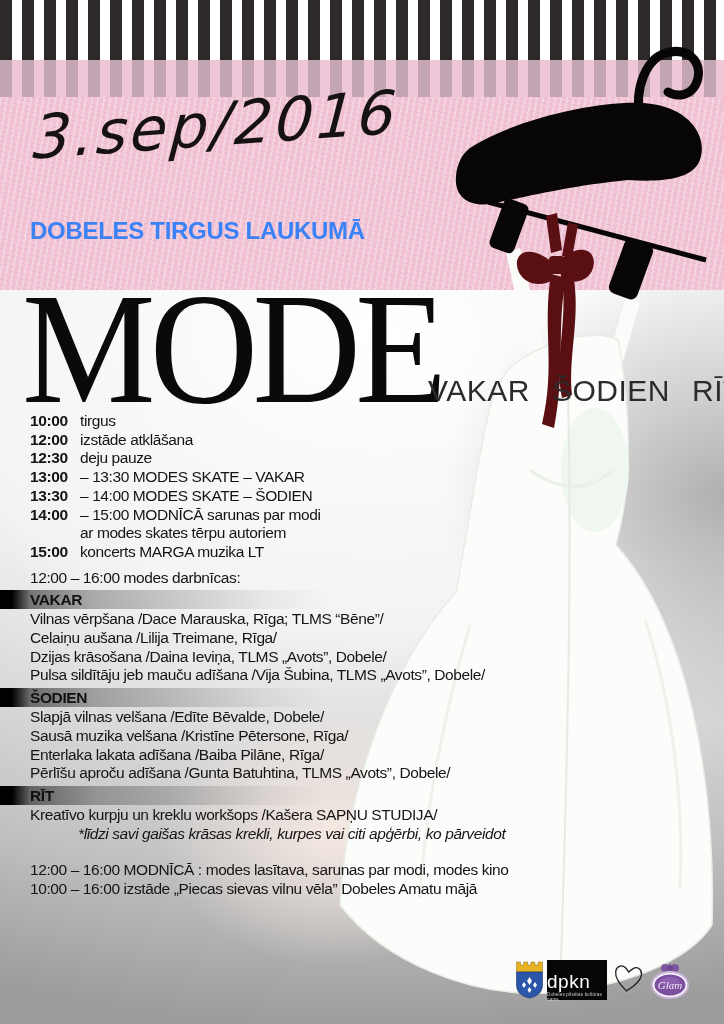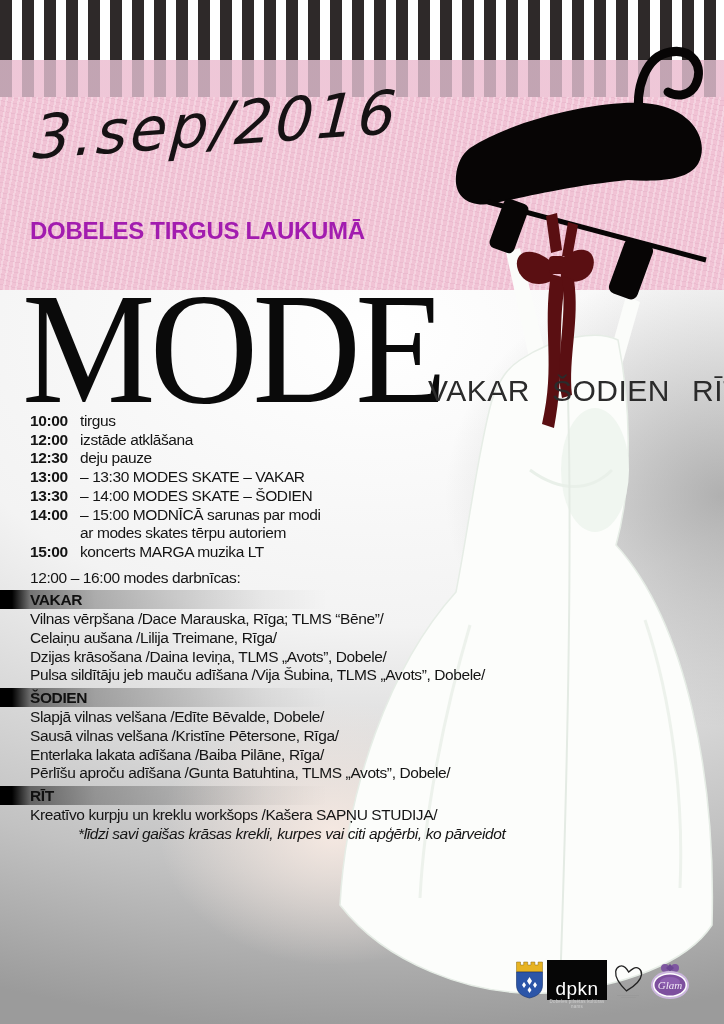--- a/index.html
+++ b/index.html
@@ -24,41 +24,41 @@
       radial-gradient(ellipse 55% 45% at 100% 28%,rgba(120,120,120,.55),rgba(120,120,120,0) 70%),
       radial-gradient(ellipse 40% 30% at 46% 74%,rgba(250,236,228,.9),rgba(250,236,228,0) 60%),
       radial-gradient(ellipse 150% 95% at 52% 6%,#ffffff 0%,#f3f3f3 42%,#c2c2c2 78%,#9b9b9b 100%);}
   
   .art{position:absolute;top:0;left:0;pointer-events:none;}
   
   .date{position:absolute;left:36px;top:102px;font-size:60px;font-style:italic;
     font-family:"DejaVu Sans",sans-serif;color:#161214;letter-spacing:3px;
     transform:rotate(-4deg) skewX(-8deg);transform-origin:left top;}
   .loc{position:absolute;left:30px;top:216px;line-height:30px;font-weight:bold;font-size:24px;letter-spacing:-.3px;}
-  .loc-1{color:#a21caf;}
+  .loc-1{color:#3b82f6;}
   .loc-2{color:#4d474b;}
   .mode{position:absolute;left:22px;top:270px;font-family:"Liberation Serif","DejaVu Serif",serif;
     font-size:158px;line-height:1;letter-spacing:-6px;color:#0a0a0a;
     transform:scaleX(.95);transform-origin:left top;}
   .subtitle{position:absolute;left:428px;top:374px;display:flex;gap:22px;
     font-size:30px;color:#2b2b2b;letter-spacing:.5px;}
   .content{position:absolute;left:30px;top:412px;width:520px;
     font-size:15.5px;line-height:18.7px;letter-spacing:-.4px;color:#141414;}
   .row{white-space:nowrap;}
   .t{display:inline-block;width:50px;font-weight:bold;}
   .workshops{margin-top:7px;white-space:nowrap;}
   .sec-bar{height:19px;margin:3px 0 1px -30px;padding:1px 0 0 30px;width:330px;box-sizing:border-box;
     background:linear-gradient(90deg,#000 0,#000 12px,rgba(0,0,0,.5) 30px,rgba(0,0,0,.28) 95px,
       rgba(0,0,0,.16) 185px,rgba(0,0,0,.05) 265px,rgba(0,0,0,0) 328px);
     font-weight:bold;color:#101010;font-size:15.5px;}
   .note{font-style:italic;margin-left:48px;}
   .footer{margin-top:18px;}
   
   .logos{position:absolute;left:516px;top:960px;display:flex;align-items:center;gap:4px;}
-  .dpkn{width:60px;height:40px;background:#060606;color:#fff;text-align:center;box-sizing:border-box;padding-top:19px;}
+  .dpkn{width:60px;height:40px;background:#060606;color:#fff;text-align:left;box-sizing:border-box;padding-top:12px;}
   .dpkn .big{font-size:19px;letter-spacing:.5px;line-height:20px;display:block;}
   .dpkn .small{font-size:4.5px;color:#cfcfcf;display:block;letter-spacing:.2px;}
   .heart-wrap{display:flex;flex-direction:column;align-items:center;}
   .cap-line{width:22px;height:1px;background:#9a9a9a;margin-top:1px;}
 </style>
 </head>
 <body>
 
 <div class="poster">
 
@@ -127,28 +127,32 @@
     <div class="workshops">12:00 – 16:00 modes darbnīcas:</div>
 
     <div class="sec-bar">VAKAR</div>
     <div class="row">Vilnas vērpšana /Dace Marauska, Rīga; TLMS  “Bēne”/</div>
     <div class="row">Celaiņu aušana /Lilija Treimane, Rīga/</div>
     <div class="row">Dzijas krāsošana /Daina Ieviņa, TLMS „Avots”, Dobele/</div>
     <div class="row">Pulsa sildītāju jeb mauču adīšana /Vija Šubina, TLMS „Avots”, Dobele/</div>
 
     <div class="sec-bar">ŠODIEN</div>
     <div class="row">Slapjā vilnas velšana /Edīte Bēvalde, Dobele/</div>
-    <div class="row">Sausā vilnas velšana /Kristīne Pētersone, Rīga/</div>
+    <div class="row">Sausā muzika velšana /Kristīne Pētersone, Rīga/</div>
     <div class="row">Enterlaka lakata adīšana /Baiba Pilāne, Rīga/</div>
     <div class="row">Pērlīšu aproču adīšana /Gunta Batuhtina, TLMS „Avots”, Dobele/</div>
 
     <div class="sec-bar">RĪT</div>
     <div class="row">Kreatīvo kurpju un kreklu workšops /Kašera SAPŅU STUDIJA/</div>
     <div class="row note">*līdzi savi  gaišas krāsas  krekli, kurpes vai citi apģērbi, ko pārveidot</div>
 
+    <div class="footer">
+      <div class="row">12:00 – 16:00 MODNĪCĀ : modes lasītava, sarunas par modi, modes kino</div>
+      <div class="row">10:00 – 16:00 izstāde „Piecas sievas vilnu vēla”  Dobeles Amatu mājā</div>
+    </div>
   </div>
 
   <div class="logos">
     <svg width="27" height="38" viewBox="0 0 27 38">
       <path d="M0.5,1 h4 v3 h3.2 v-3 h4 v3 h3.2 v-3 h4 v3 h3.2 v-3 h4.4 v10 h-26 Z" fill="#e7b322" stroke="#8a6a12" stroke-width="0.5"></path>
       <path d="M0.5,11 h26 v13 c0,8 -6,11.5 -13,13 c-7,-1.5 -13,-5 -13,-13 Z" fill="#2b55a8" stroke="#16306b" stroke-width="0.6"></path>
       <g fill="#ffffff">
         <path d="M13.5,16 l2.5,4 -2.5,4 -2.5,-4 Z"></path>
         <path d="M8,21 l2,3 -2,3 -2,-3 Z"></path>
         <path d="M19,21 l2,3 -2,3 -2,-3 Z"></path>

